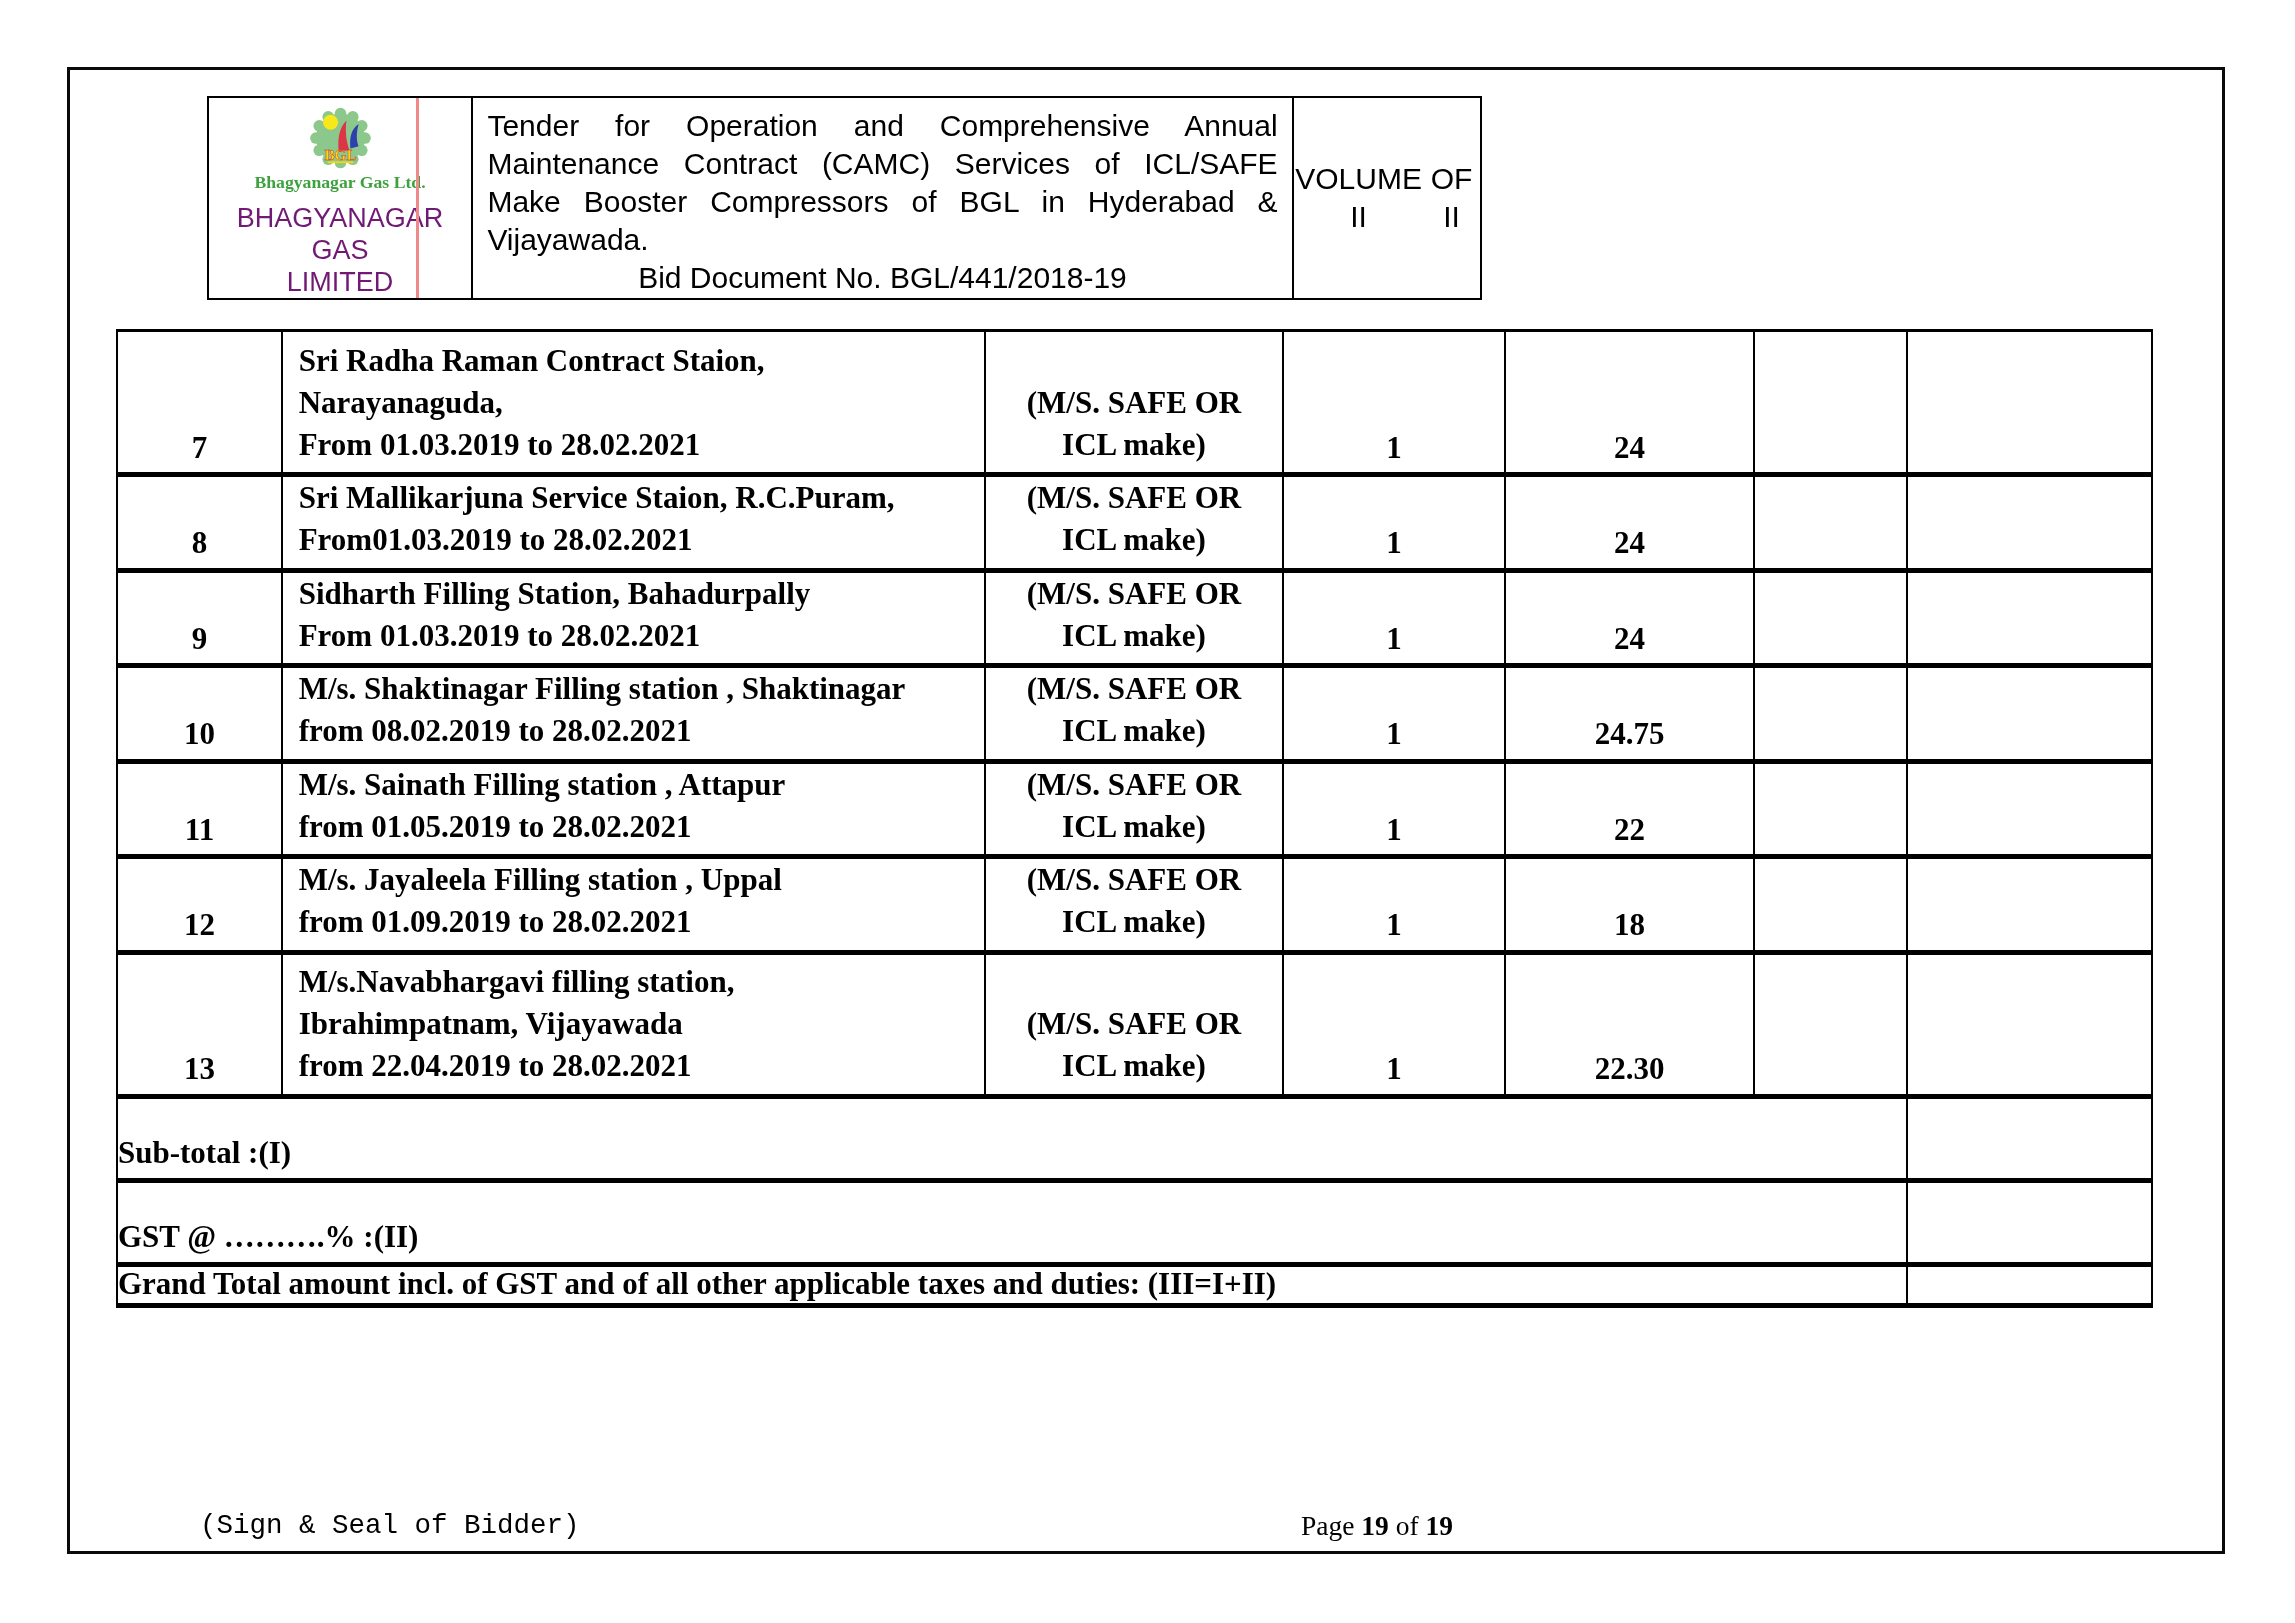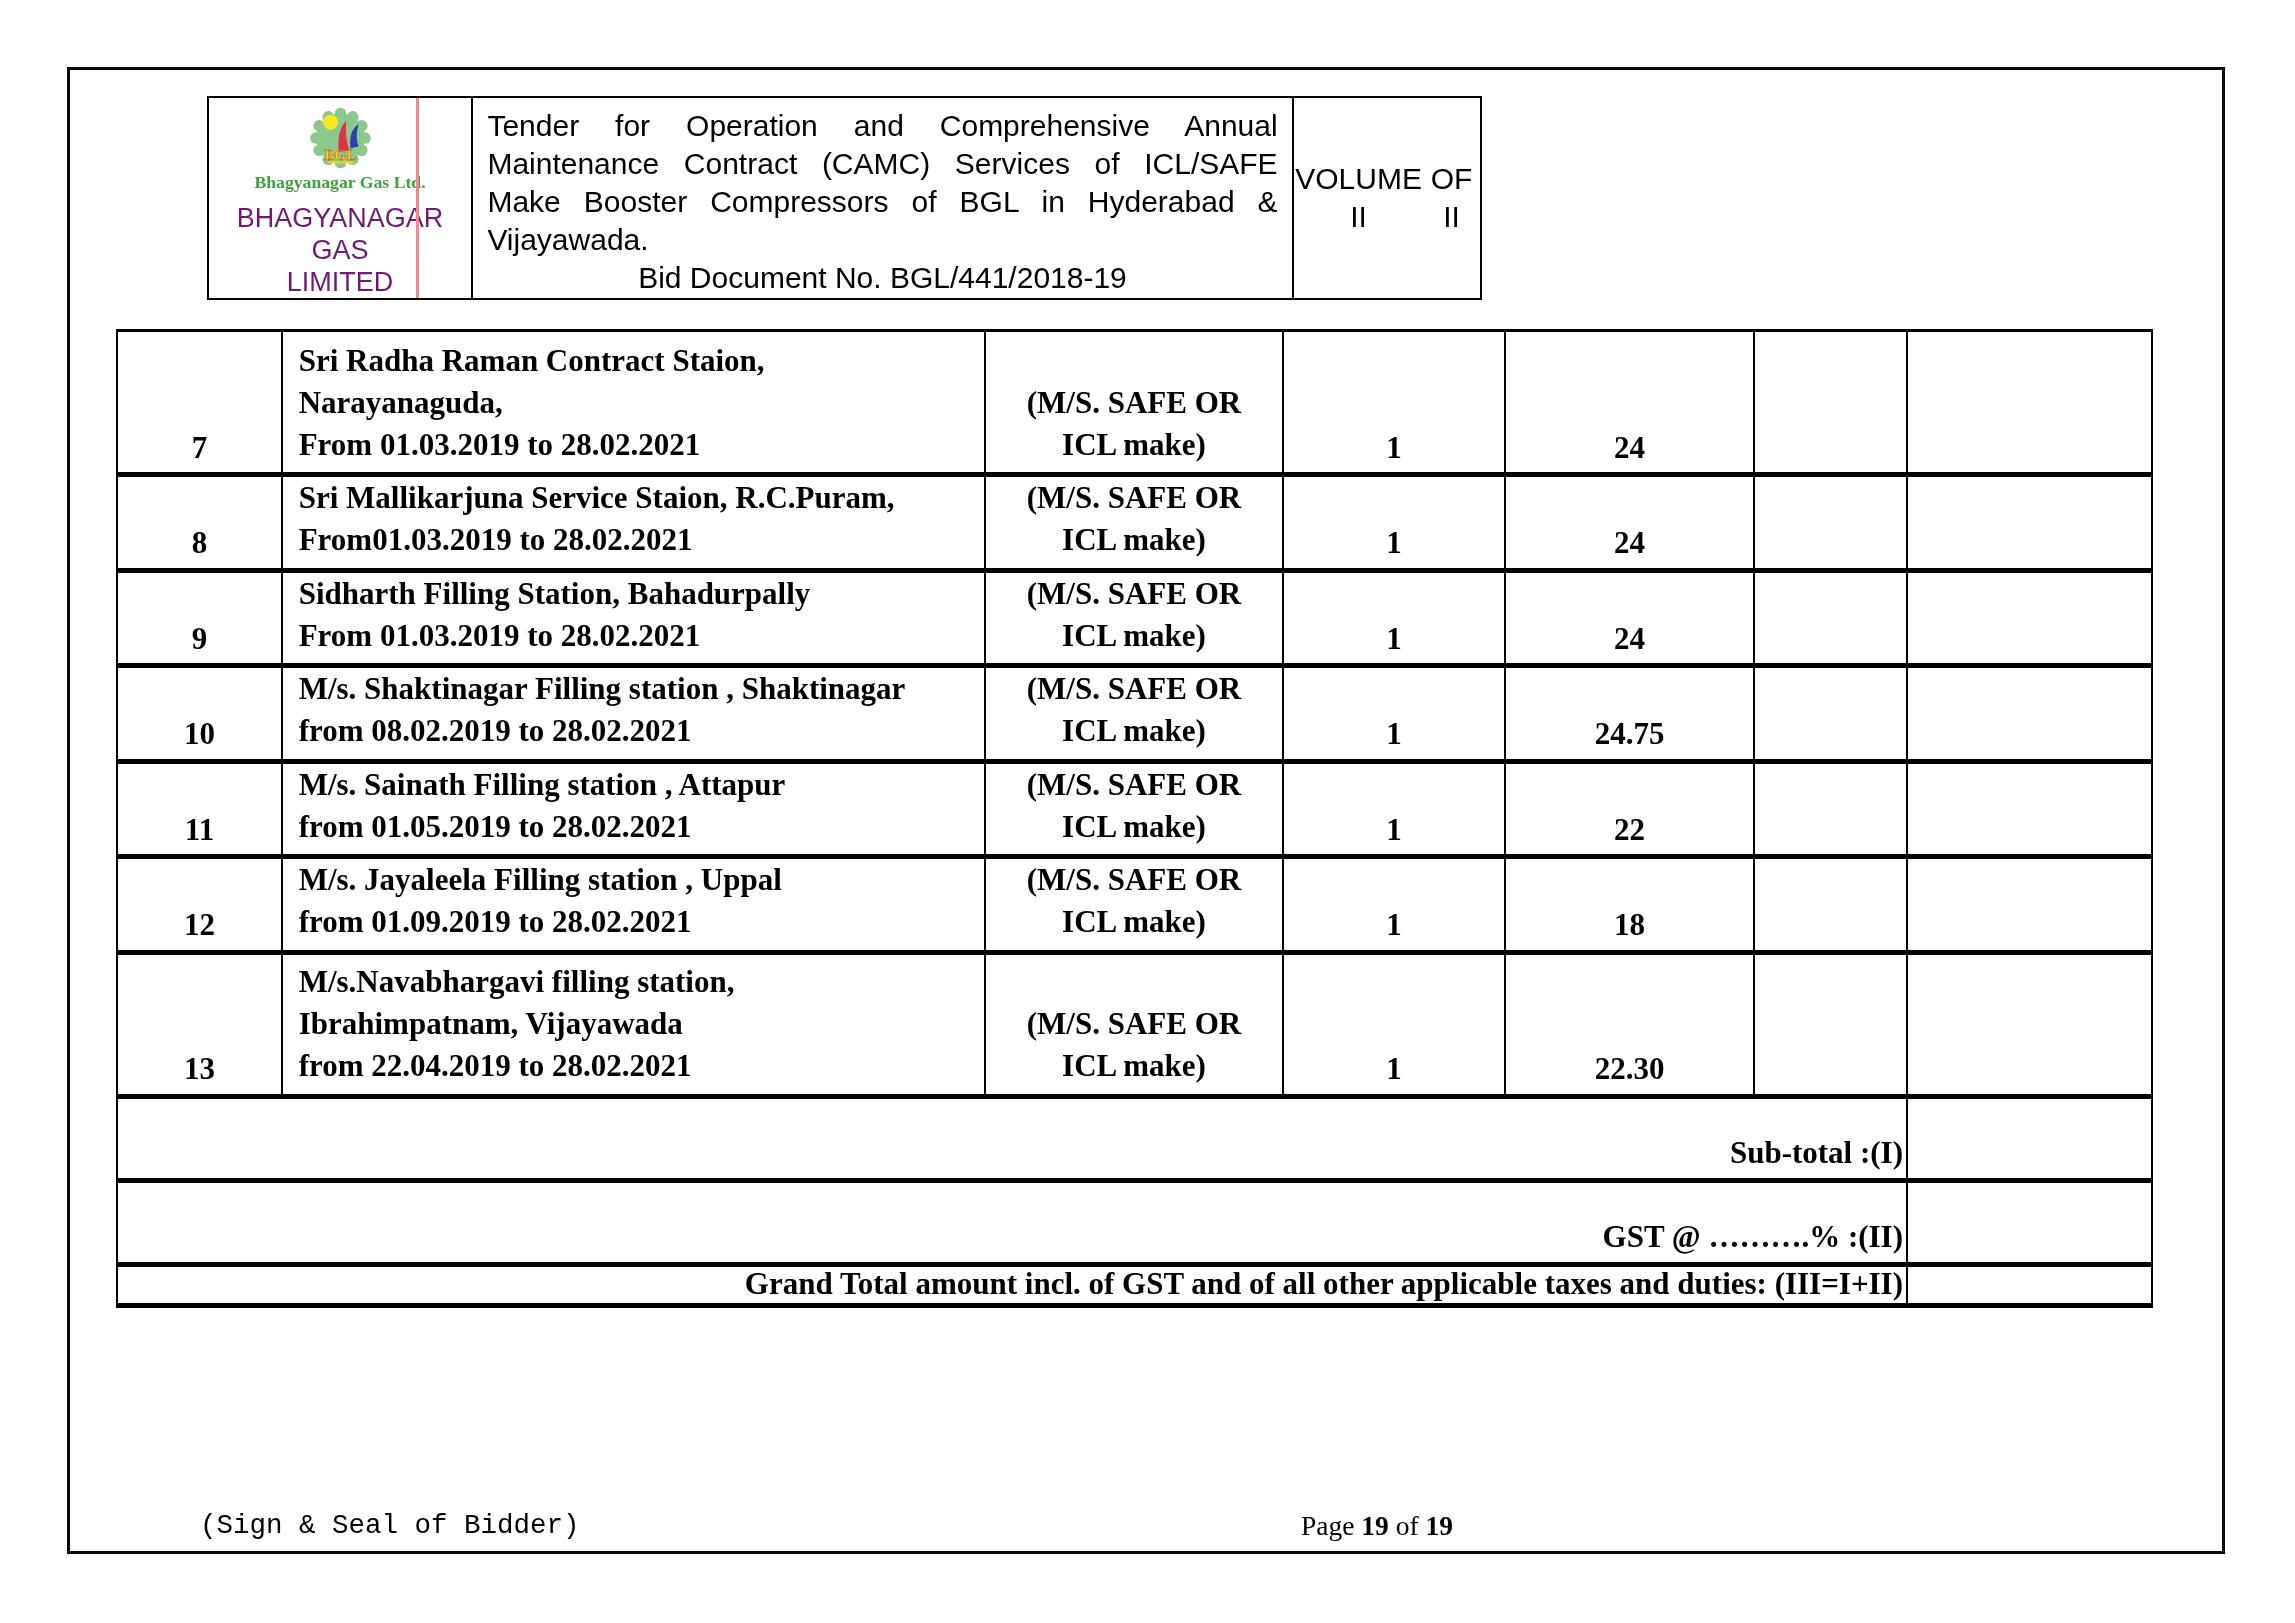--- a/index.html
+++ b/index.html
@@ -59,21 +59,21 @@
   tr.r-tall{height:144px;}
   tr.r-std{height:86px;}
   tr.r-sum{height:84px;}
   tr.r-grand{height:39px;}
   td.c-sno{text-align:center;}
   td.c-desc{padding-left:15.7px;padding-right:5.2px;}
   .desc-line{line-height:42px;white-space:nowrap;}
   td.c-make{text-align:center;}
   .make-line{line-height:42px;white-space:nowrap;}
   td.c-qty,td.c-months{text-align:center;}
-  td.c-sum{text-align:right;padding-right:3px;}
+  td.c-sum{padding-right:3px;}
   tr.r-grand td.c-sum{padding-bottom:3.9px;line-height:33px;}
   
   .footer-sign{
     position:absolute;left:200px;top:1510px;font-size:27.5px;
     font-family:Liberation Mono, monospace;
   }
   .footer-page{
     position:absolute;left:1301px;top:1510px;font-size:27.5px;
     font-family:"Liberation Serif", serif;
   }

